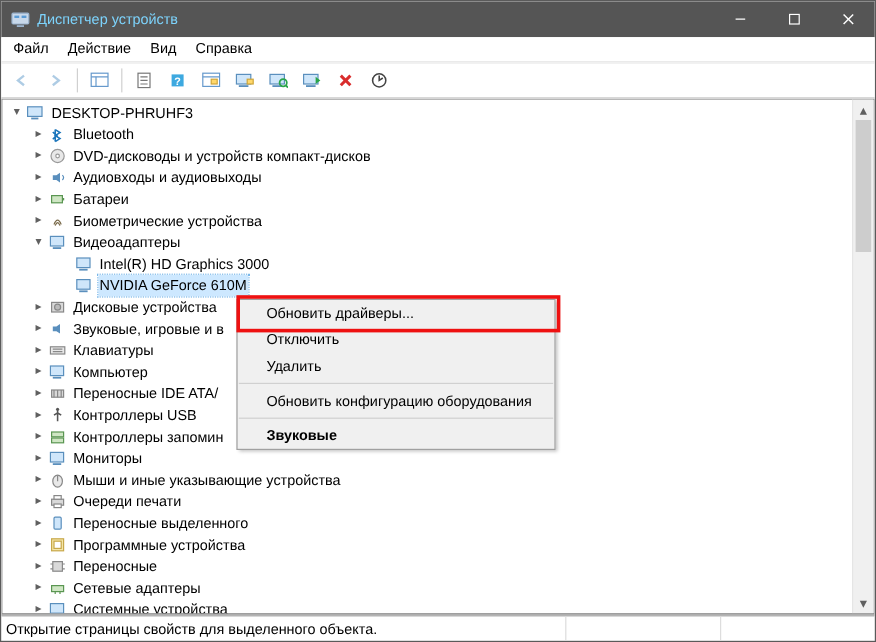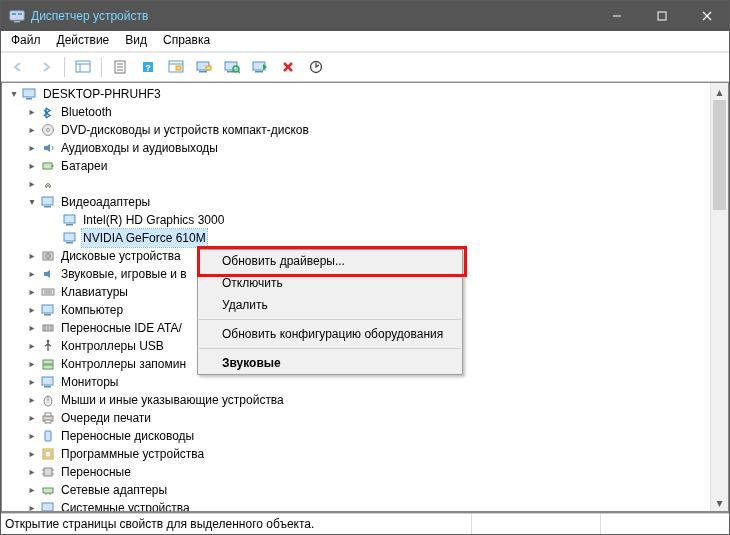--- a/index.html
+++ b/index.html
@@ -223,20 +223,21 @@
           </div>
 
       <div class="node ind2">
             <span class="exp">▸</span>
             <span class="nicon">
               <svg width="14" height="14">
                 <path d="M4 10 Q7 3 10 10" stroke="#7a6a4a" fill="none"></path>
                 <path d="M5 11 Q7 6 9 11" stroke="#7a6a4a" fill="none"></path>
               </svg>
             </span>
+            <span class="lbl">Биометрические устройства</span>
           </div>
 
       <div class="node ind2">
             <span class="exp">▾</span>
             <span class="nicon">
               <svg width="14" height="14">
                 <rect x="1" y="2" width="11" height="8" fill="#cfe6fa" stroke="#5a8fbd"></rect>
                 <rect x="3" y="11" width="7" height="1.5" fill="#5a8fbd"></rect>
               </svg>
             </span>
@@ -378,21 +379,21 @@
             <span class="lbl">Очереди печати</span>
           </div>
 
       <div class="node ind2">
             <span class="exp">▸</span>
             <span class="nicon">
               <svg width="14" height="14">
                 <rect x="4" y="2" width="6" height="10" rx="1" fill="#cfe6fa" stroke="#5a8fbd"></rect>
               </svg>
             </span>
-            <span class="lbl">Переносные дисководы</span>
+            <span class="lbl">Переносные выделенного</span>
           </div>
 
       <div class="node ind2">
             <span class="exp">▸</span>
             <span class="nicon">
               <svg width="14" height="14">
                 <rect x="2" y="2" width="10" height="10" fill="#f5e6a8" stroke="#c7a84a"></rect>
                 <rect x="4" y="4" width="6" height="6" fill="#fff" stroke="#c7a84a"></rect>
               </svg>
             </span>

